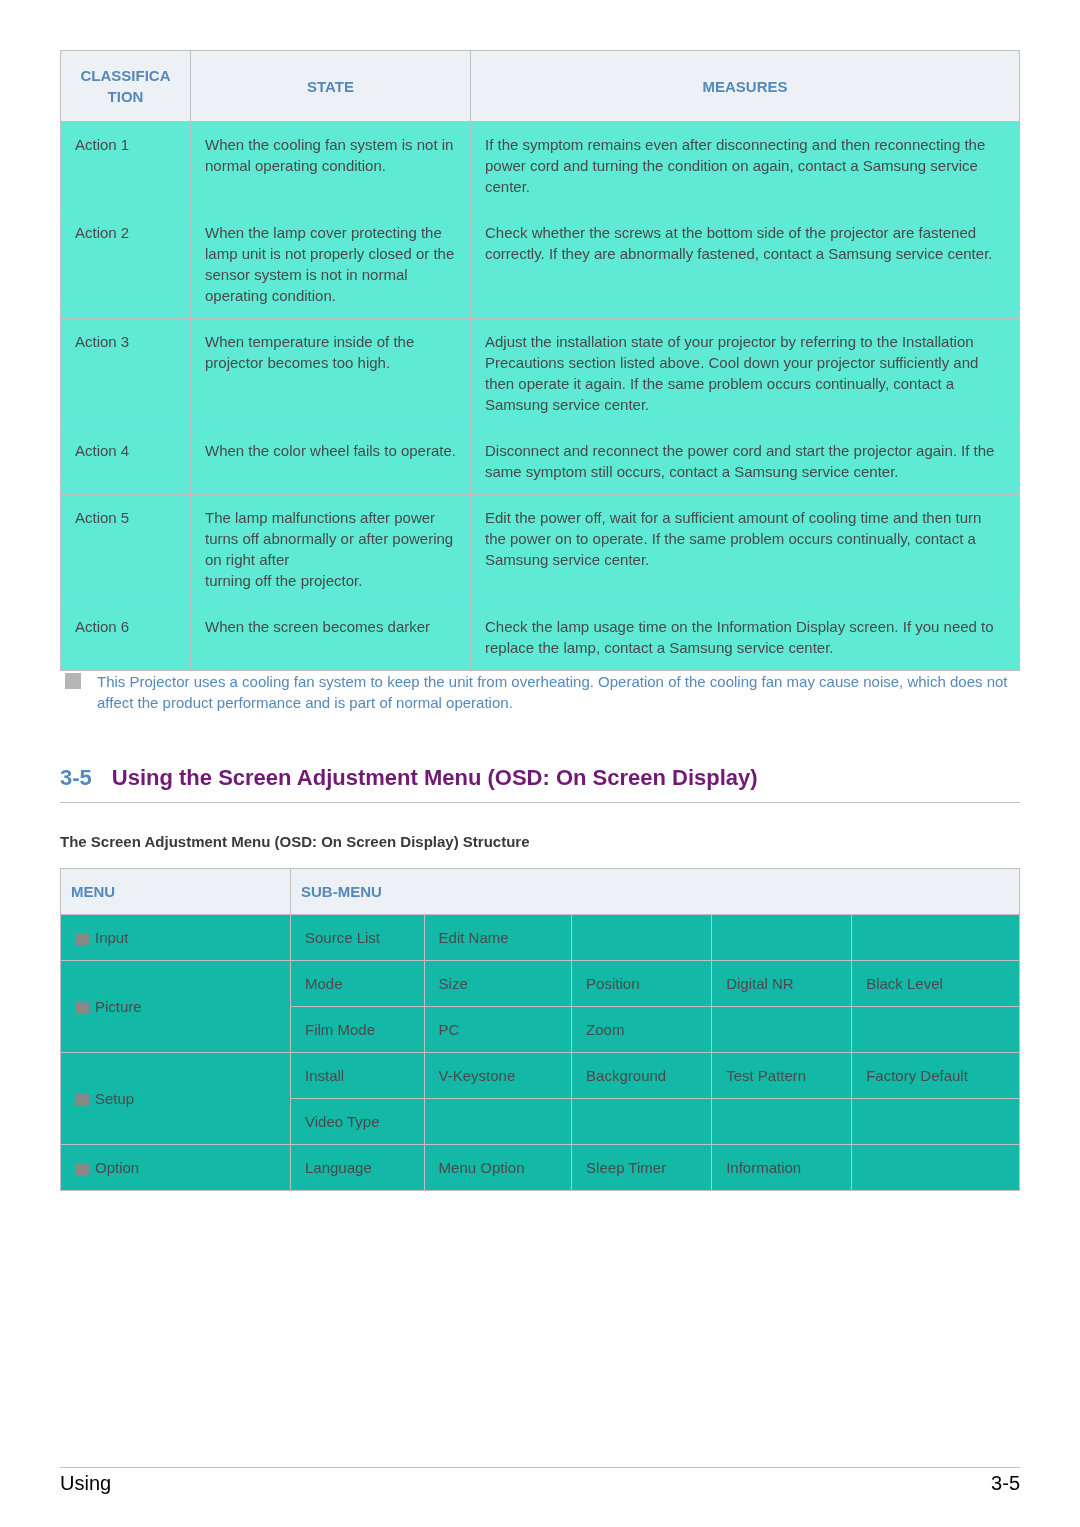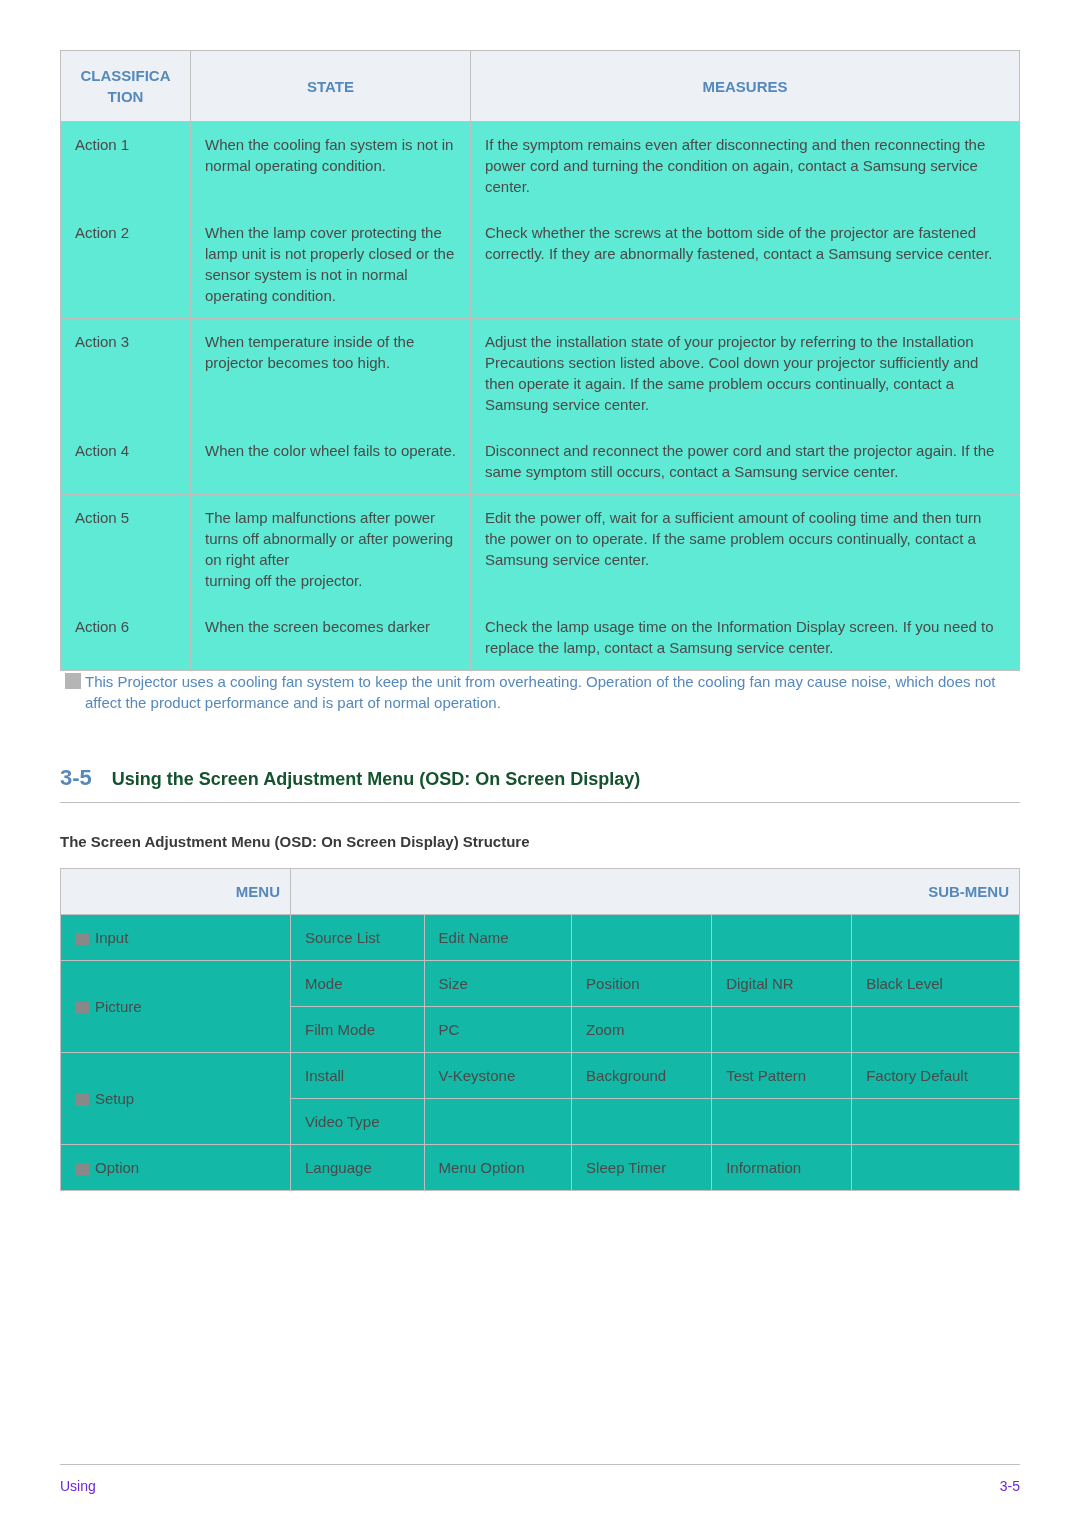--- a/index.html
+++ b/index.html
@@ -38,21 +38,21 @@
     padding: 12px 14px;
     border: 1px solid #c0c0c0;
     vertical-align: top;
     text-align: left;
   }
   .col-class { width: 130px; }
   .col-state { width: 280px; }
   
   .note-block {
     display: flex;
-    gap: 4px;
+    gap: 16px;
     margin-bottom: 50px;
     padding: 0 5px;
   }
   .note-icon {
     width: 16px;
     height: 16px;
     background: #b5b5b5;
     flex-shrink: 0;
     margin-top: 2px;
     position: relative;
@@ -68,42 +68,42 @@
     border-bottom: 1px solid #c0c0c0;
     padding-bottom: 8px;
     margin-bottom: 28px;
   }
   .section-number {
     color: #5588bb;
     font-size: 22px;
     font-weight: bold;
   }
   .section-title {
-    color: #14532d;
-    font-size: 18px;
+    color: #701a75;
+    font-size: 22px;
     font-weight: bold;
   }
   
   .structure-title {
     font-weight: bold;
     color: #3a3a3a;
     margin-bottom: 16px;
   }
   
   table.submenu-table {
     width: 100%;
     border-collapse: collapse;
     border: 1px solid #c0c0c0;
   }
   table.submenu-table th {
     background: #edf1f5;
     color: #5588bb;
     font-weight: bold;
     padding: 12px 10px;
-    text-align: right;
+    text-align: left;
     border: 1px solid #c0c0c0;
   }
   table.submenu-table td {
     background: #14b8a6;
     padding: 12px 14px;
     border: 1px solid #c0c0c0;
     vertical-align: middle;
     text-align: left;
     color: #4a4a4a;
   }
@@ -122,23 +122,23 @@
   }
   
   .footer {
     position: absolute;
     bottom: 30px;
     left: 60px;
     right: 60px;
     display: flex;
     justify-content: space-between;
     border-top: 1px solid #c0c0c0;
-    padding-top: 12px;
-    color: #6d28d9;
-    font-size: 14px;
+    padding-top: 1px;
+    color: #000000;
+    font-size: 20px;
   }
 </style>
 </head>
 <body>
 
 <table class="main-table">
   <thead>
     <tr>
       <th class="col-class"><span>CLASSIFICA<br>TION</span></th>
       <th class="col-state"><span>STATE</span></th>

